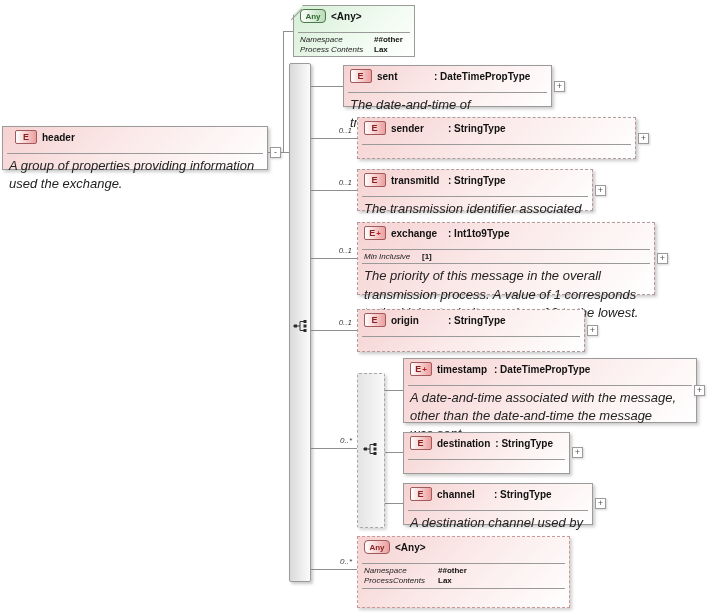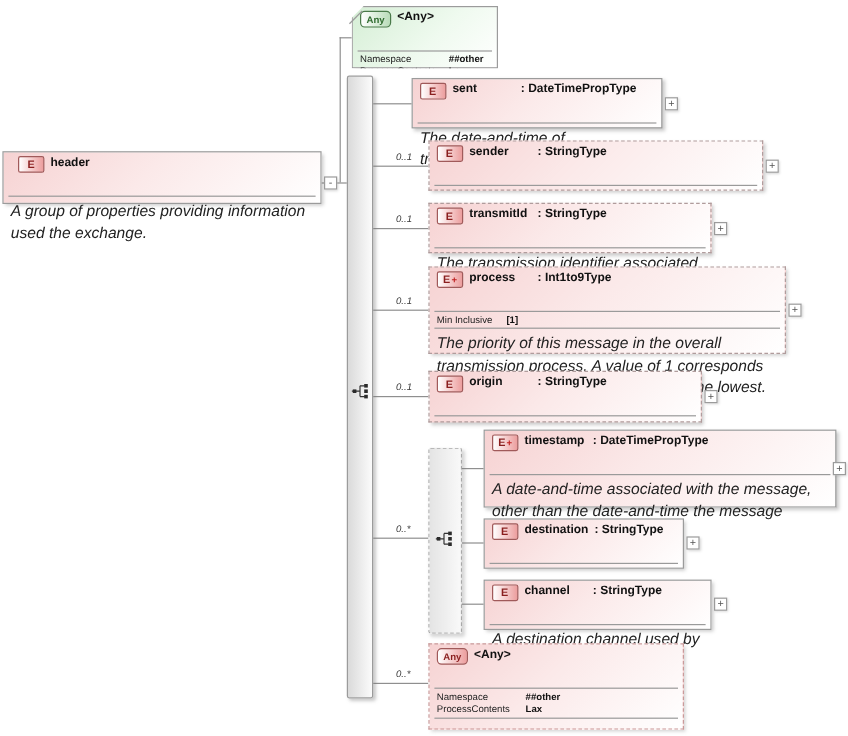--- a/index.html
+++ b/index.html
@@ -9,30 +9,30 @@
   
   .hline, .vline { position:absolute; background:#8f8f8f; }
   .hline { height:1px; }
   .vline { width:1px; }
 
   
   .ebox { position:absolute; border:1px solid #9b9b9b;
           background:linear-gradient(135deg,#f6d2d2 0%,#fbe9e9 45%,#ffffff 100%);
           box-shadow:2px 2px 3px rgba(120,120,120,.4); box-sizing:border-box; }
   .ebox.dashed { border:1px dashed #b09c9c; }
-  .title { display:flex; gap:5px; padding:3px 6px 18px;
+  .title { display:flex; align-items:center; gap:5px; padding:3px 6px 8px;
            font-size:10px; font-weight:bold; color:#111; white-space:nowrap; }
   .hdr-title { padding-left:12px; }
   .name { min-width:52px; display:inline-block; }
   .sep { border-top:1px solid #9a9a9a; margin:1px 4px; }
   .desc { font-size:13px; font-style:italic; color:#222; padding:2px 6px 3px;
           white-space:pre-line; line-height:1.4; }
   .props { padding:1px 6px 0; font-size:8px; line-height:1.3; }
   .prow { display:flex; }
-  .plabel { color:#222; width:74px; flex:none; }
+  .plabel { font-style:italic; color:#222; width:74px; flex:none; }
   .props-narrow .plabel { width:58px; }
   .pval { font-weight:bold; color:#111; }
 
   
   .eicon { width:20px; height:12px; border:1px solid #a05a5a; border-radius:2px;
            background:linear-gradient(90deg,#ffffff 0%,#ec9e9e 100%);
            color:#8a1f1f; font-size:9px; font-weight:bold;
            display:inline-flex; align-items:center; justify-content:center;
            gap:1px; flex:none; }
   .eplus { font-size:8px; color:#c02020; font-weight:bold; }
@@ -70,21 +70,21 @@
   .seqicon { position:absolute; }
 
   
   .pm { position:absolute; width:11px; height:11px; border:1px solid #9b9b9b;
         background:#fff; color:#555; font-size:9px; line-height:9px;
         display:flex; align-items:center; justify-content:center;
         box-sizing:border-box; box-shadow:1px 1px 2px rgba(120,120,120,.3); }
 
   
   .card { position:absolute; width:22px; font-size:8px; font-style:italic;
-          color:#3a3a3a; }
+          color:#3a3a3a; text-align:right; }
 </style>
 </head>
 <body>
 
 <div class="canvas">
 
   <div class="hline" style="left:268px;top:152px;width:21px;"></div>
   <div class="vline" style="left:283px;top:31px;height:121px;"></div>
   <div class="hline" style="left:283px;top:31px;width:10px;"></div>
   <div class="hline" style="left:311px;top:86px;width:32px;"></div>
@@ -187,21 +187,21 @@
   </div>
   <div class="pm" style="left:595px;top:185px;">+</div>
 
   <div class="card" style="left:330px;top:246px;">0..1</div>
   <div class="ebox dashed" style="left:357px;top:222px;width:298px;height:73px;">
     <div class="title">
       <span class="eicon">
           <span>E</span>
           <span class="eplus">+</span>
         </span>
-      <span class="name">process</span>
+      <span class="name">exchange</span>
       <span>: Int1to9Type</span>
     </div>
     <div class="sep"></div>
     <div class="props props-narrow">
       <div class="prow">
           <span class="plabel">Min Inclusive</span>
           <span class="pval">[1]</span>
         </div>
     </div>
     <div class="sep"></div>

